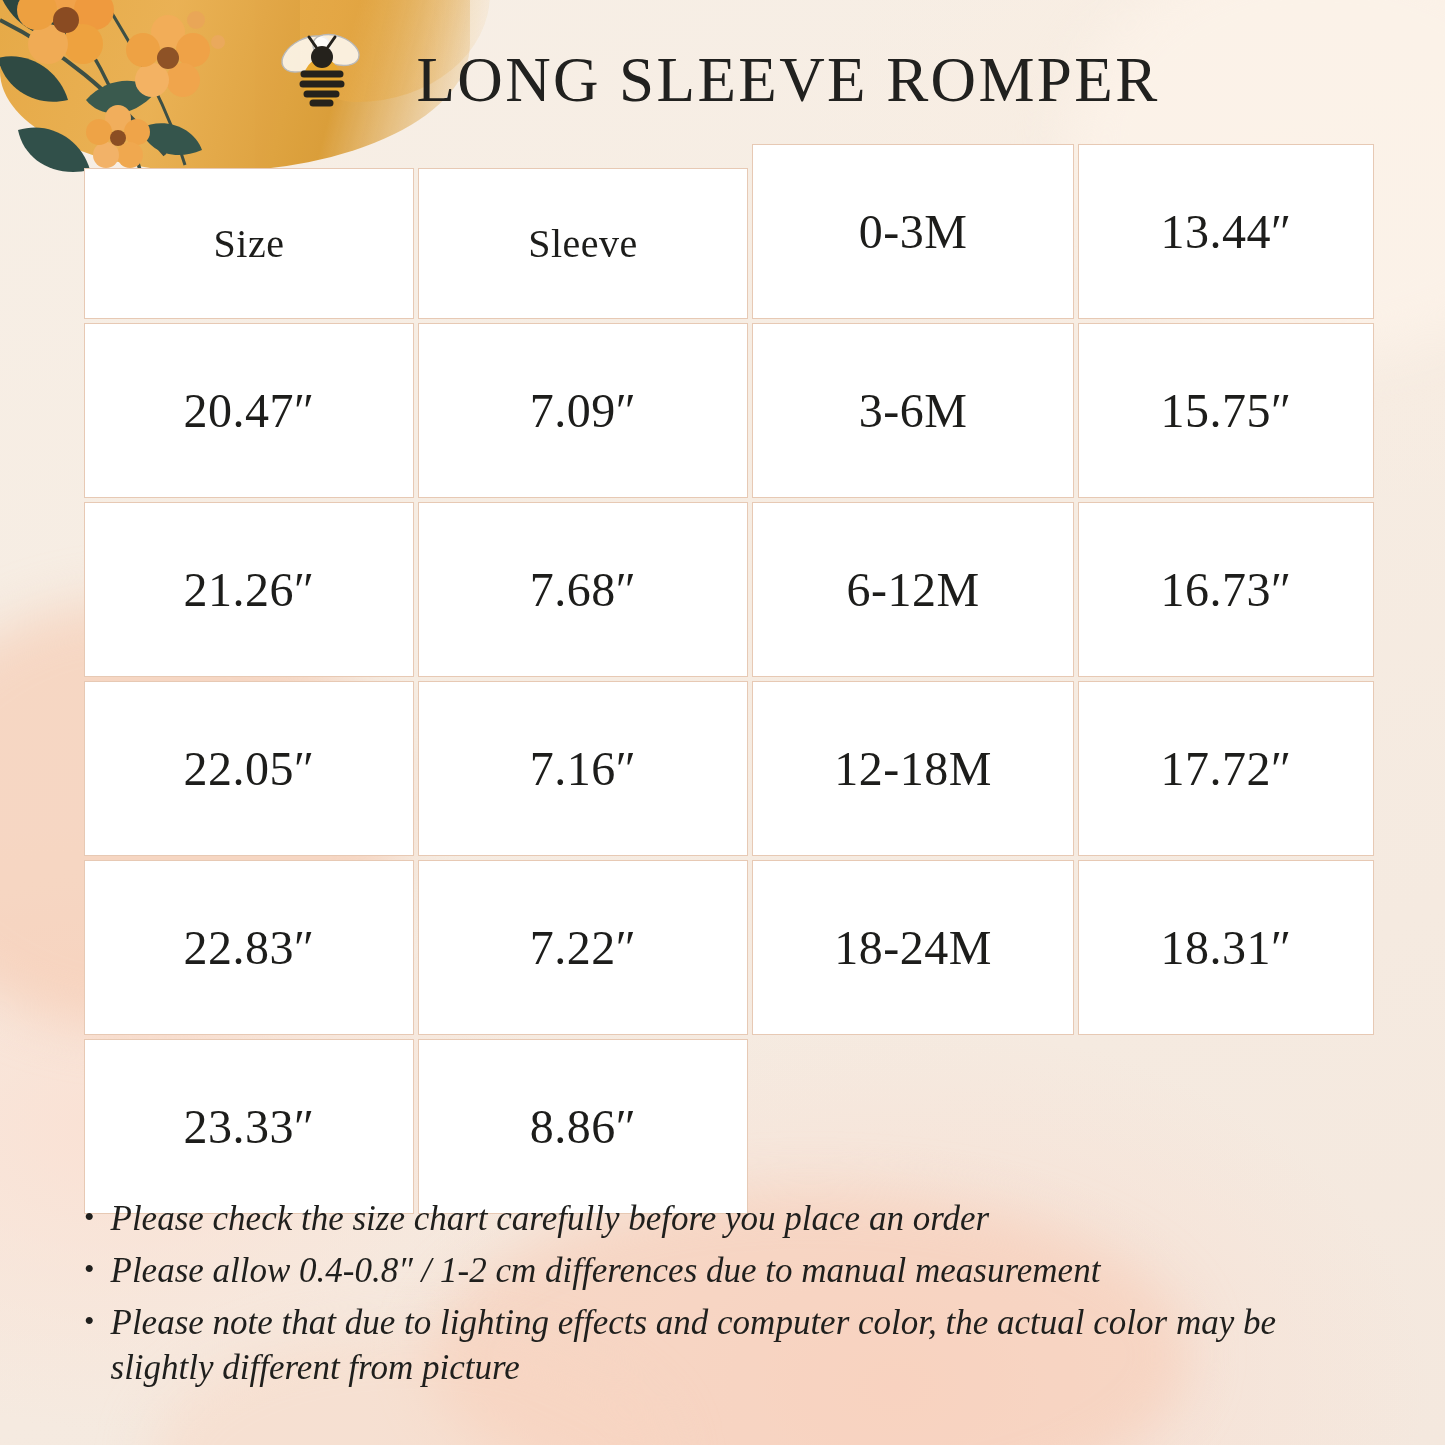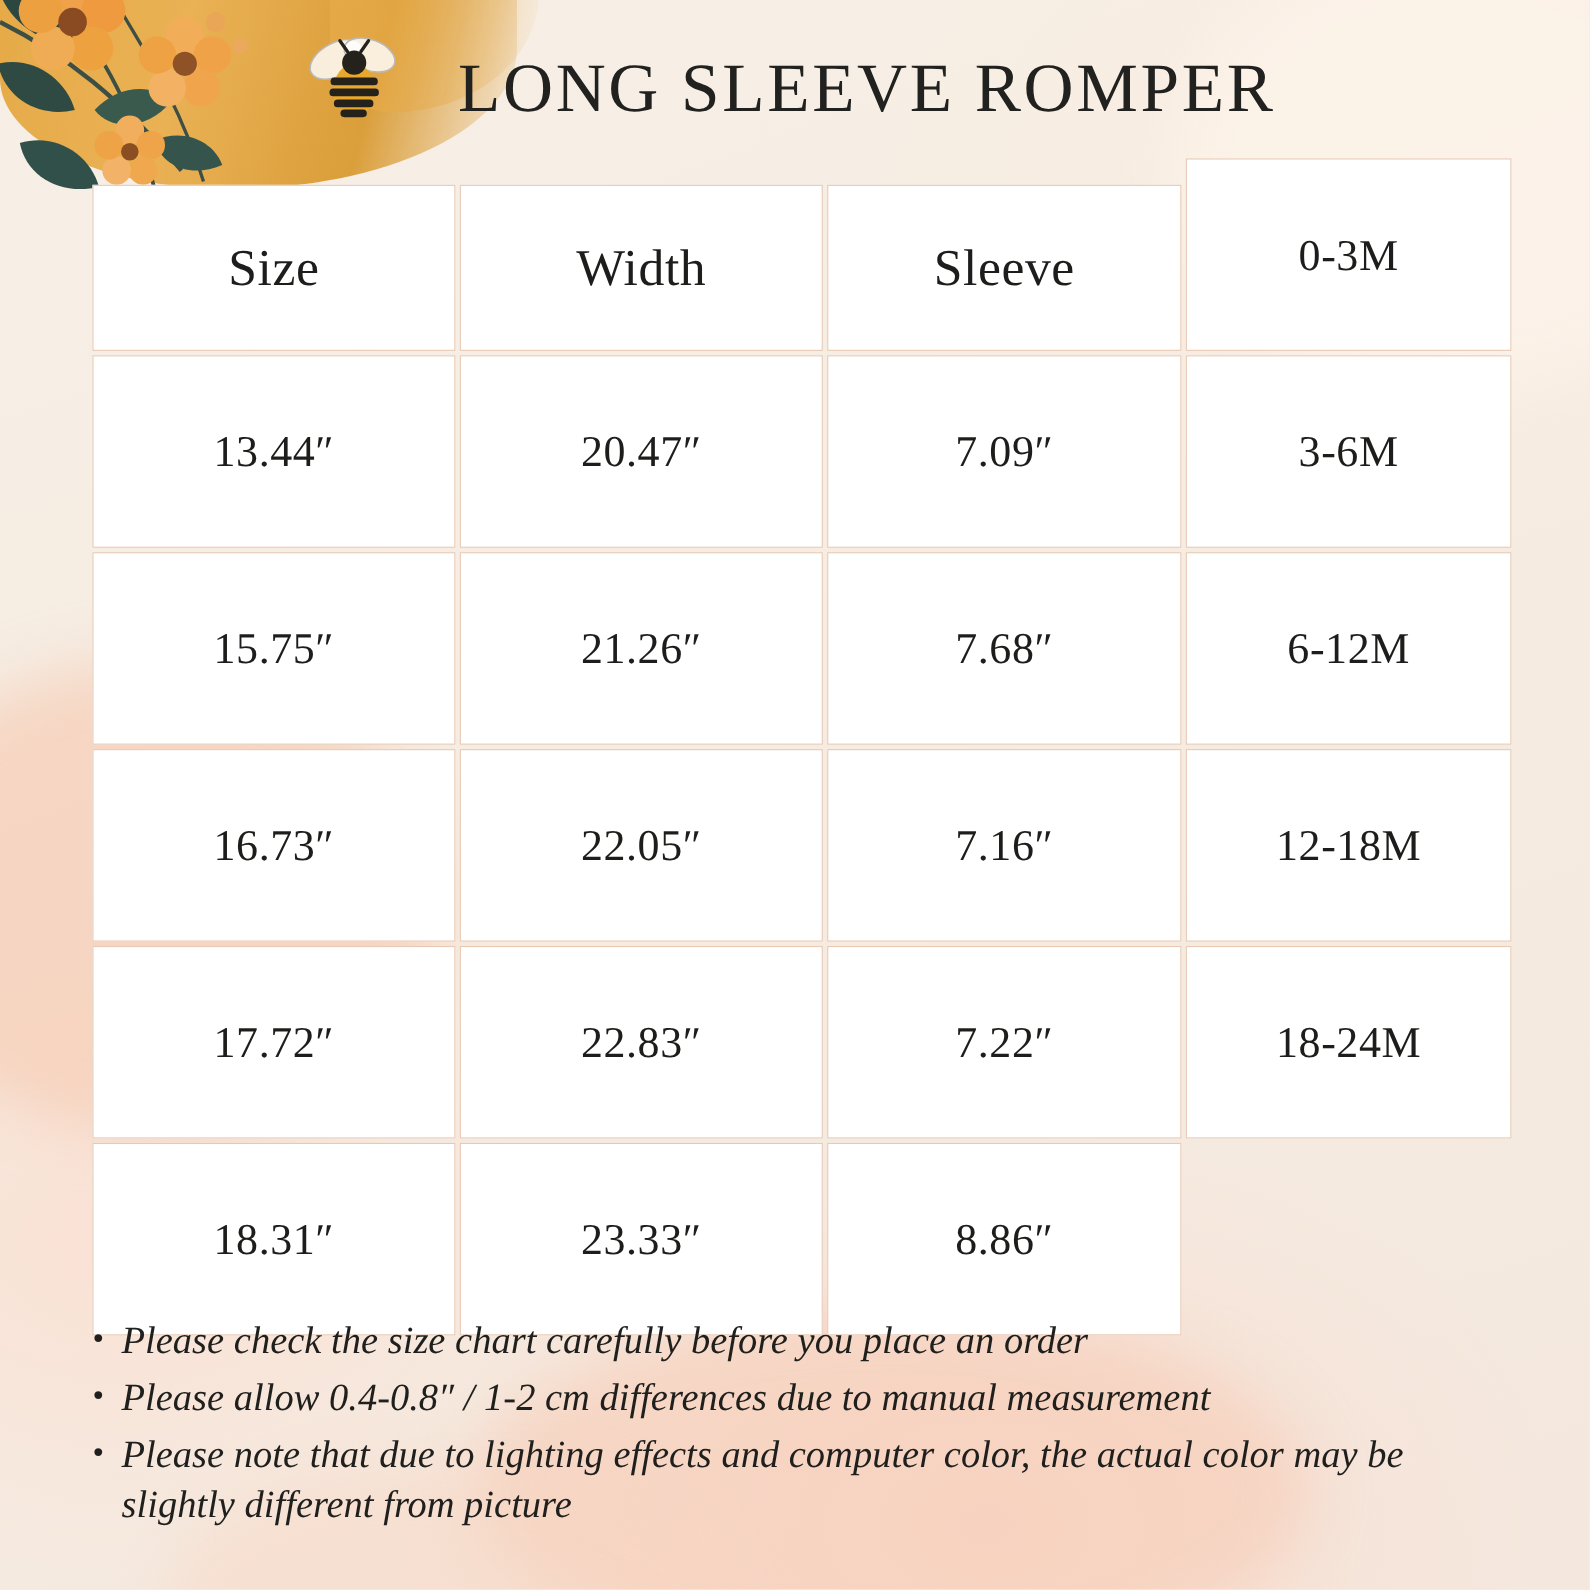--- a/index.html
+++ b/index.html
@@ -118,26 +118,26 @@
   .cell {
     background: #ffffff;
     border: 1px solid #e7c9b4;
     display: flex;
     align-items: center;
     justify-content: center;
     color: #1d1d1b;
     font-family: "Liberation Serif", serif;
   }
   .cell.head {
-    font-size: 47px;
+    font-size: 40px;
     letter-spacing: 0.5px;
     margin-top: 24px;
   }
   .cell.body {
-    font-size: 40px;
+    font-size: 48px;
     letter-spacing: 0.5px;
   }
 
   
   .notes {
     position: absolute;
     left: 84px;
     right: 60px;
     top: 1196px;
     font-family: "Liberation Serif", serif;
@@ -223,21 +223,20 @@
     <ellipse cx="46" cy="58" rx="19" ry="24" fill="#e8a82e"></ellipse>
     <path d="M28 50 h36 M27 60 h38 M31 70 h29 M37 79 h17" stroke="#25221c" stroke-width="7" stroke-linecap="round"></path>
     <circle cx="46" cy="33" r="11" fill="#25221c"></circle>
     <path d="M40 23 l-7 -10 M52 23 l7 -10" stroke="#25221c" stroke-width="3" stroke-linecap="round"></path>
   </svg>
 
   <div class="title">LONG SLEEVE ROMPER</div>
 
   <div class="table">
     <div class="cell head">Size</div>
-    <div class="cell head">Width</div>
     <div class="cell head">Sleeve</div>
 
     <div class="cell body">0-3M</div>
     <div class="cell body">13.44″</div>
     <div class="cell body">20.47″</div>
     <div class="cell body">7.09″</div>
 
     <div class="cell body">3-6M</div>
     <div class="cell body">15.75″</div>
     <div class="cell body">21.26″</div>

